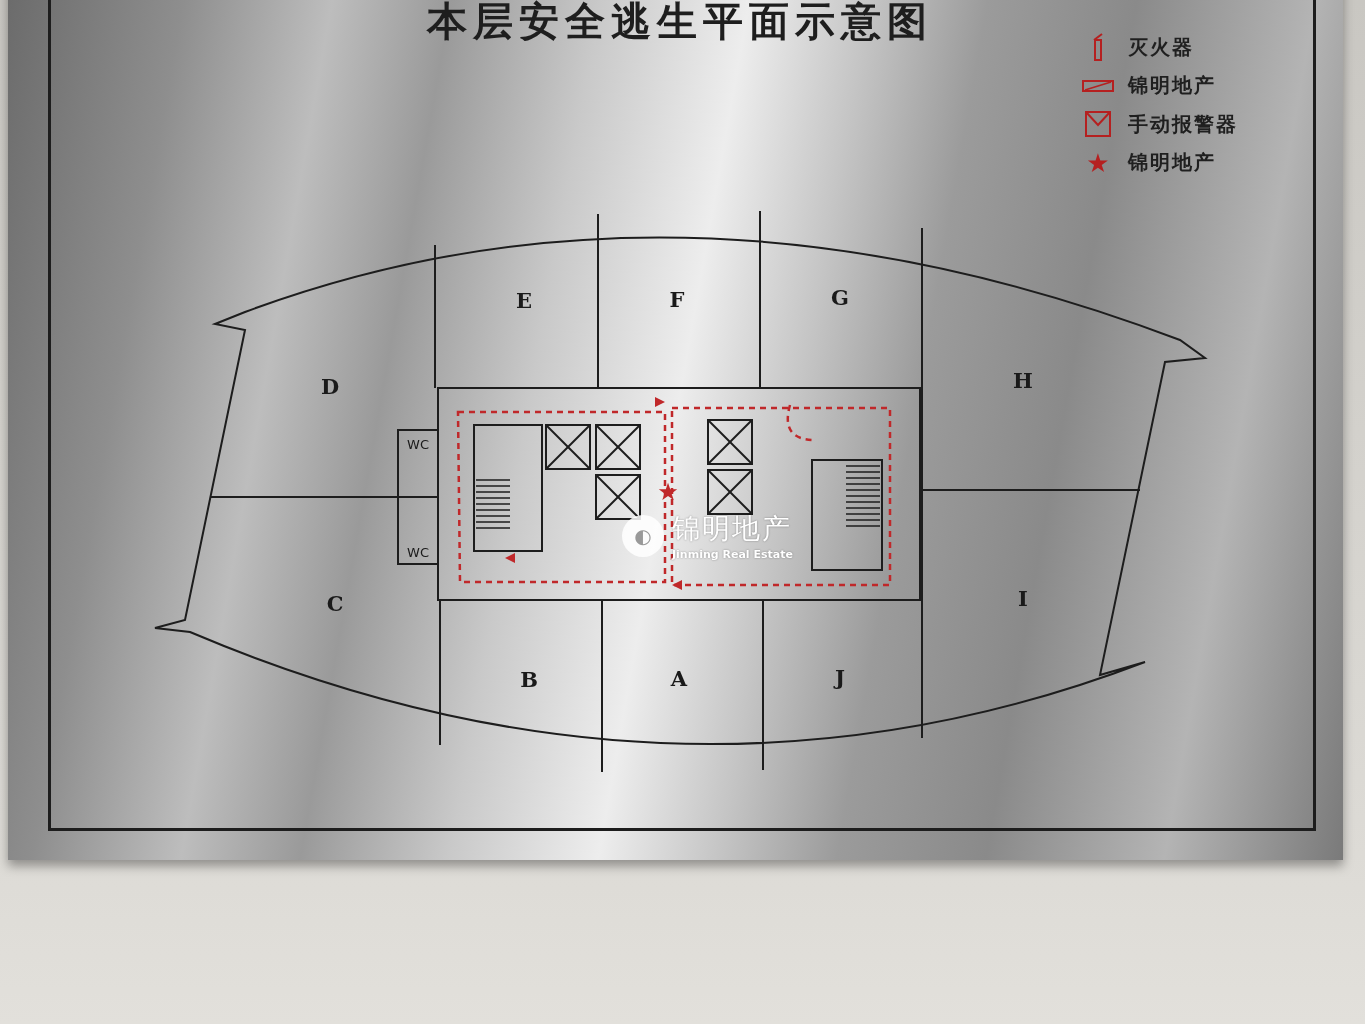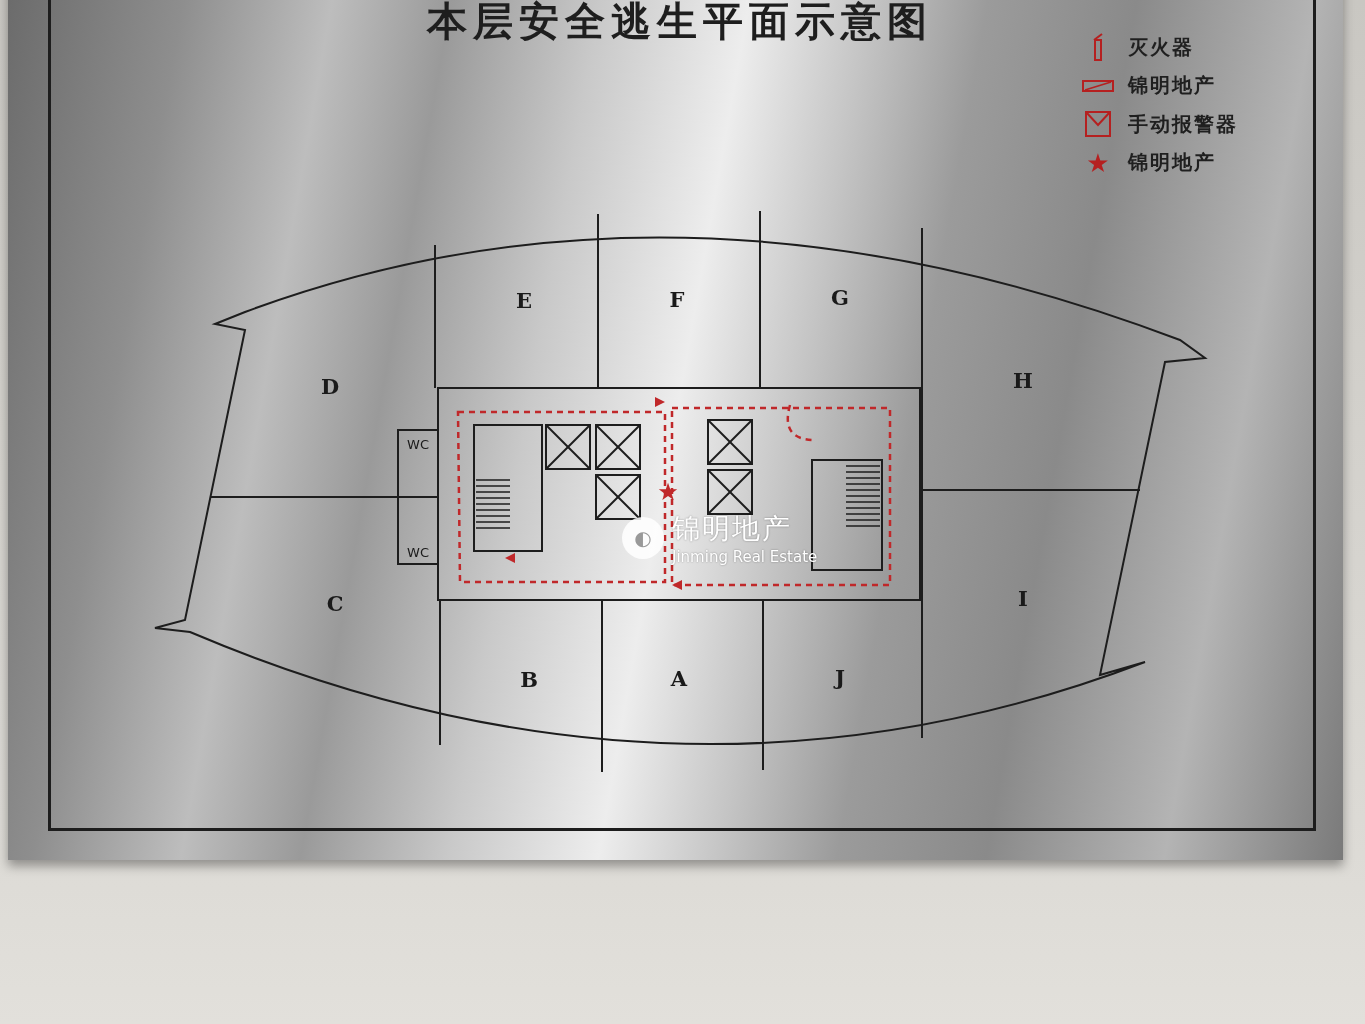--- a/index.html
+++ b/index.html
@@ -26,21 +26,21 @@
   .legend { position: absolute; left: 1068px; top: 28px; }
   .legend-row { display: flex; align-items: center; height: 38.5px; }
   .legend-sym { width: 60px; display: flex; justify-content: center; color: #b52020; font-size: 18px; }
   .legend-label { font-size: 20px; color: #1f1f1f; font-family: "DejaVu Serif", serif; letter-spacing: 2px; font-weight: bold; }
   svg.plan { position: absolute; left: 0; top: 0; }
   .room-label { font-family: "DejaVu Serif", serif; font-weight: bold; font-size: 21px; fill: #1a1a1a; }
   .wc { font-family: "DejaVu Sans", sans-serif; font-size: 13px; fill: #1a1a1a; }
   .watermark { position: absolute; left: 622px; top: 510px; display: flex; align-items: center; color: #ffffff; }
   .wm-logo { width: 42px; height: 42px; border-radius: 50%; background: rgba(255,255,255,0.85); margin-right: 8px; display:flex; align-items:center; justify-content:center; color:#999; font-size: 20px;}
   .wm-cn { font-size: 28px; font-weight: normal; letter-spacing: 2px; text-shadow: 0 0 2px rgba(0,0,0,0.4); }
-  .wm-en { font-size: 15px; text-shadow: 0 0 2px rgba(0,0,0,0.4); }
+  .wm-en { font-size: 11px; text-shadow: 0 0 2px rgba(0,0,0,0.4); font-weight: bold; }
 </style>
 </head>
 <body>
 
 <div class="wall"></div>
 
 <div class="plate"></div>
 <div class="border"></div>
 
 <div class="title">本层安全逃生平面示意图</div>

